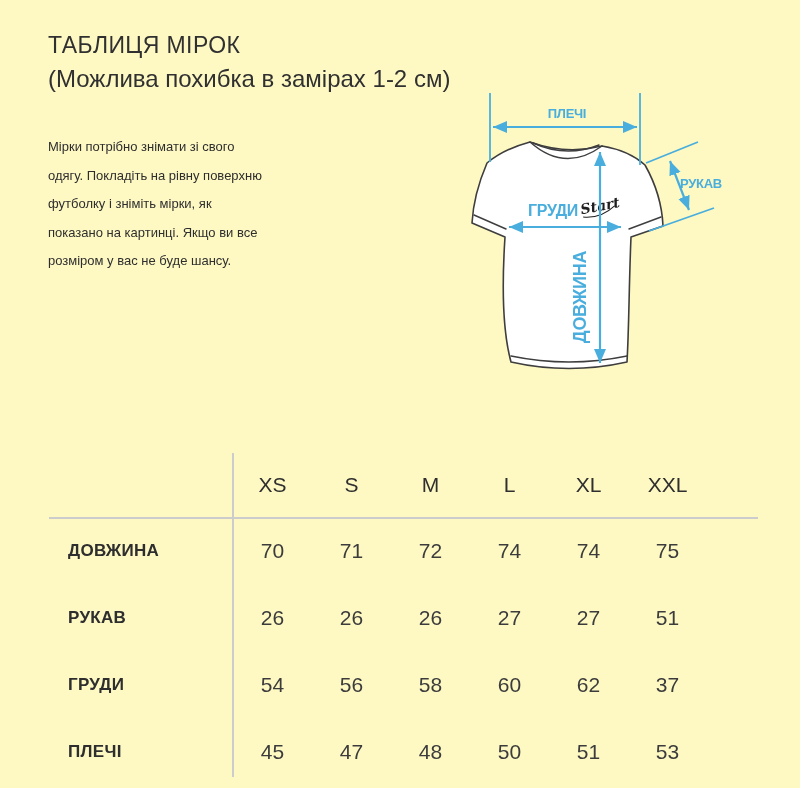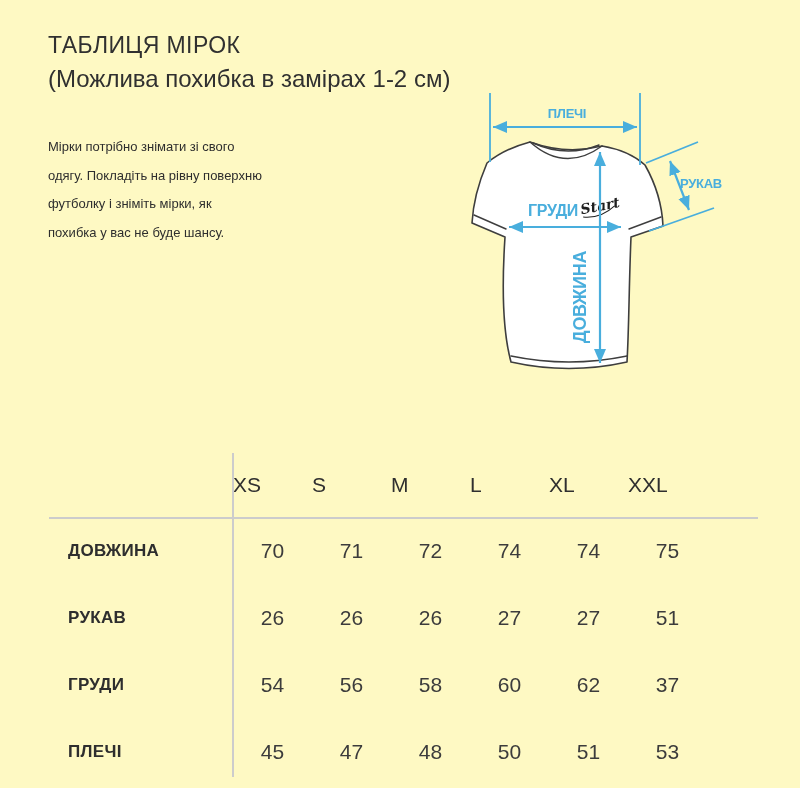--- a/index.html
+++ b/index.html
@@ -59,41 +59,42 @@
     position:absolute;left:1px;top:64px;width:709px;height:1.5px;background:var(--rule);
   }
   .trow{
     display:grid;
     grid-template-columns:185px 79px 79px 79px 79px 79px 79px 1fr;
     align-items:center;
   }
   .trow.head{height:64px;}
   .trow.data{height:67px;}
   .tcell{text-align:center;font-size:21px;color:#3c3c3c;}
-  .thead{font-size:21px;color:#2f2f2f;}
+  .thead{text-align:center;font-size:21px;color:#2f2f2f;}
   .tlabel{
     padding-left:20px;font-size:17px;font-weight:bold;color:#2e2e2e;
     letter-spacing:.3px;white-space:nowrap;
   }
 </style>
 </head>
 <body>
 
 <div class="canvas">
 
   <div class="hdr">
     <h1>ТАБЛИЦЯ МІРОК</h1>
     <div class="sub">(Можлива похибка в замірах 1-2 см)</div>
   </div>
 
   <div class="instr">
     <div class="ln">Мірки потрібно знімати зі свого</div>
     <div class="ln">одягу. Покладіть на рівну поверхню</div>
     <div class="ln">футболку і зніміть мірки, як</div>
-    <div class="ln">похибка у вас не буде шансу.</div>
+    <div class="ln">показано на картинці. Якщо ви все</div>
+    <div class="ln">розміром у вас не буде шансу.</div>
   </div>
 
   <svg class="diagram" viewBox="0 0 360 310">
     <defs>
       <marker id="ah" markerWidth="15" markerHeight="13" refX="14" refY="6" orient="auto-start-reverse" markerUnits="userSpaceOnUse">
         <path class="ahp" d="M0,0 L14,6 L0,12 Z"></path>
       </marker>
     </defs>
 
     <g>

